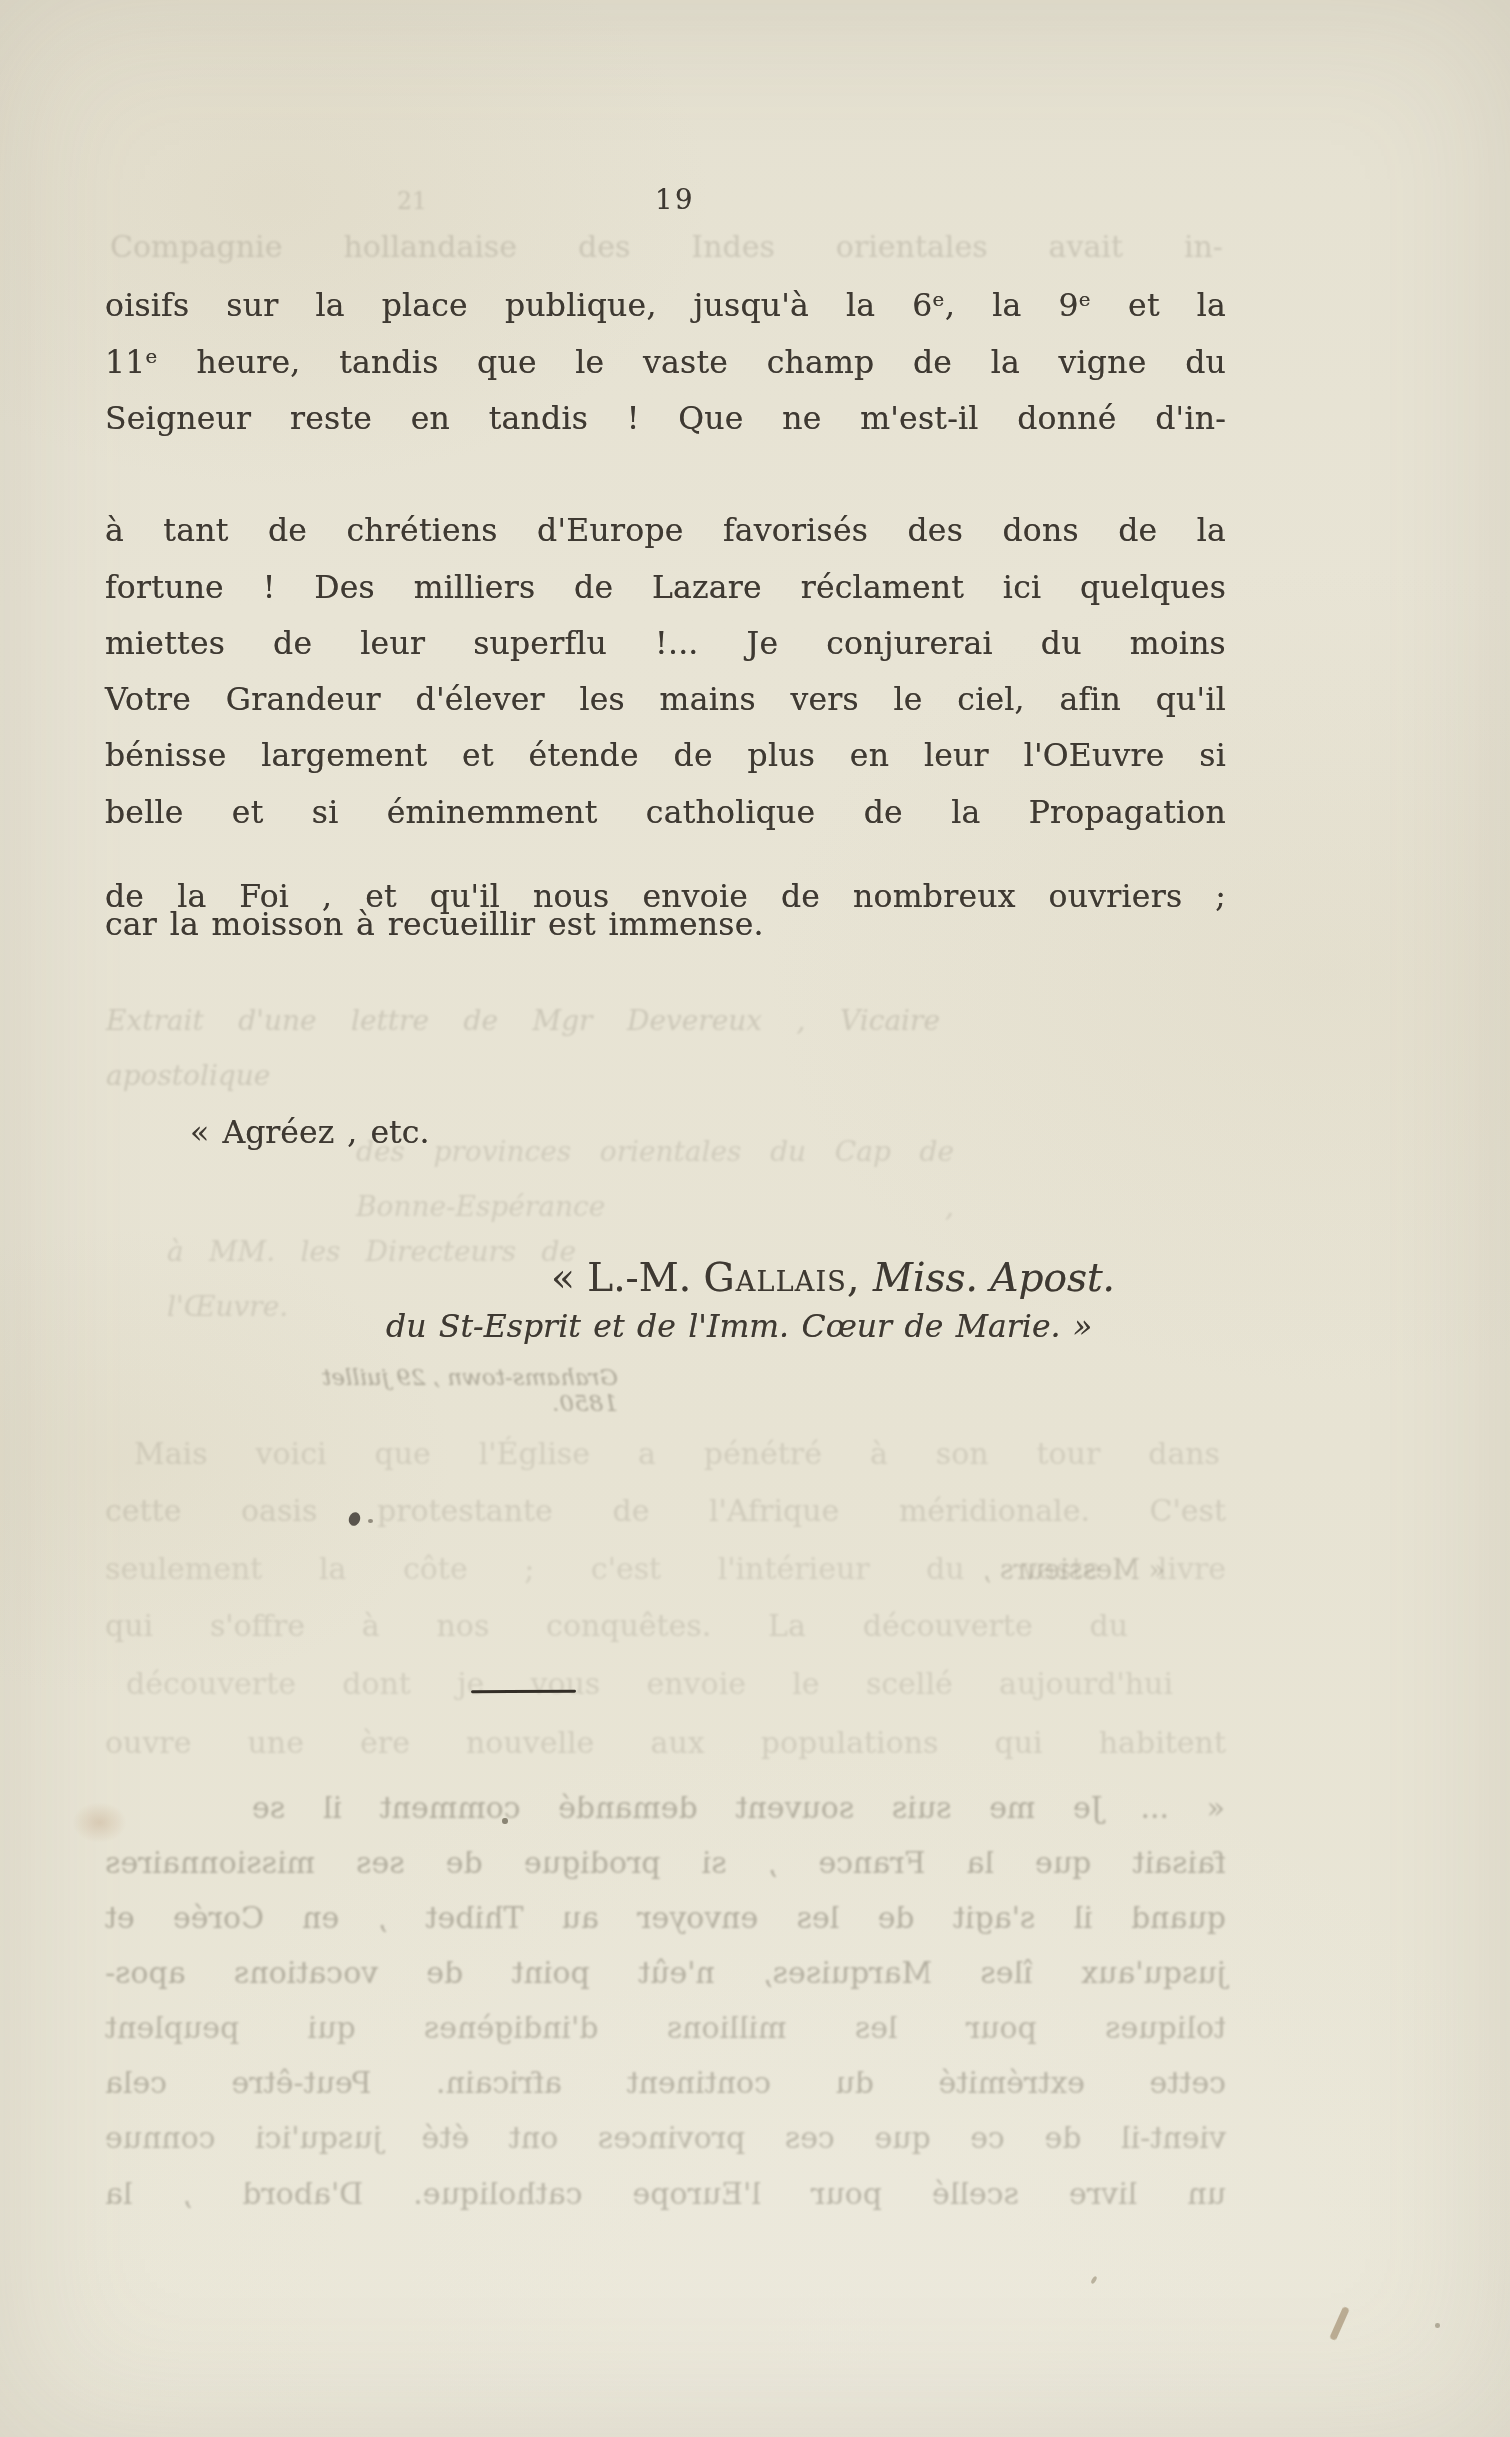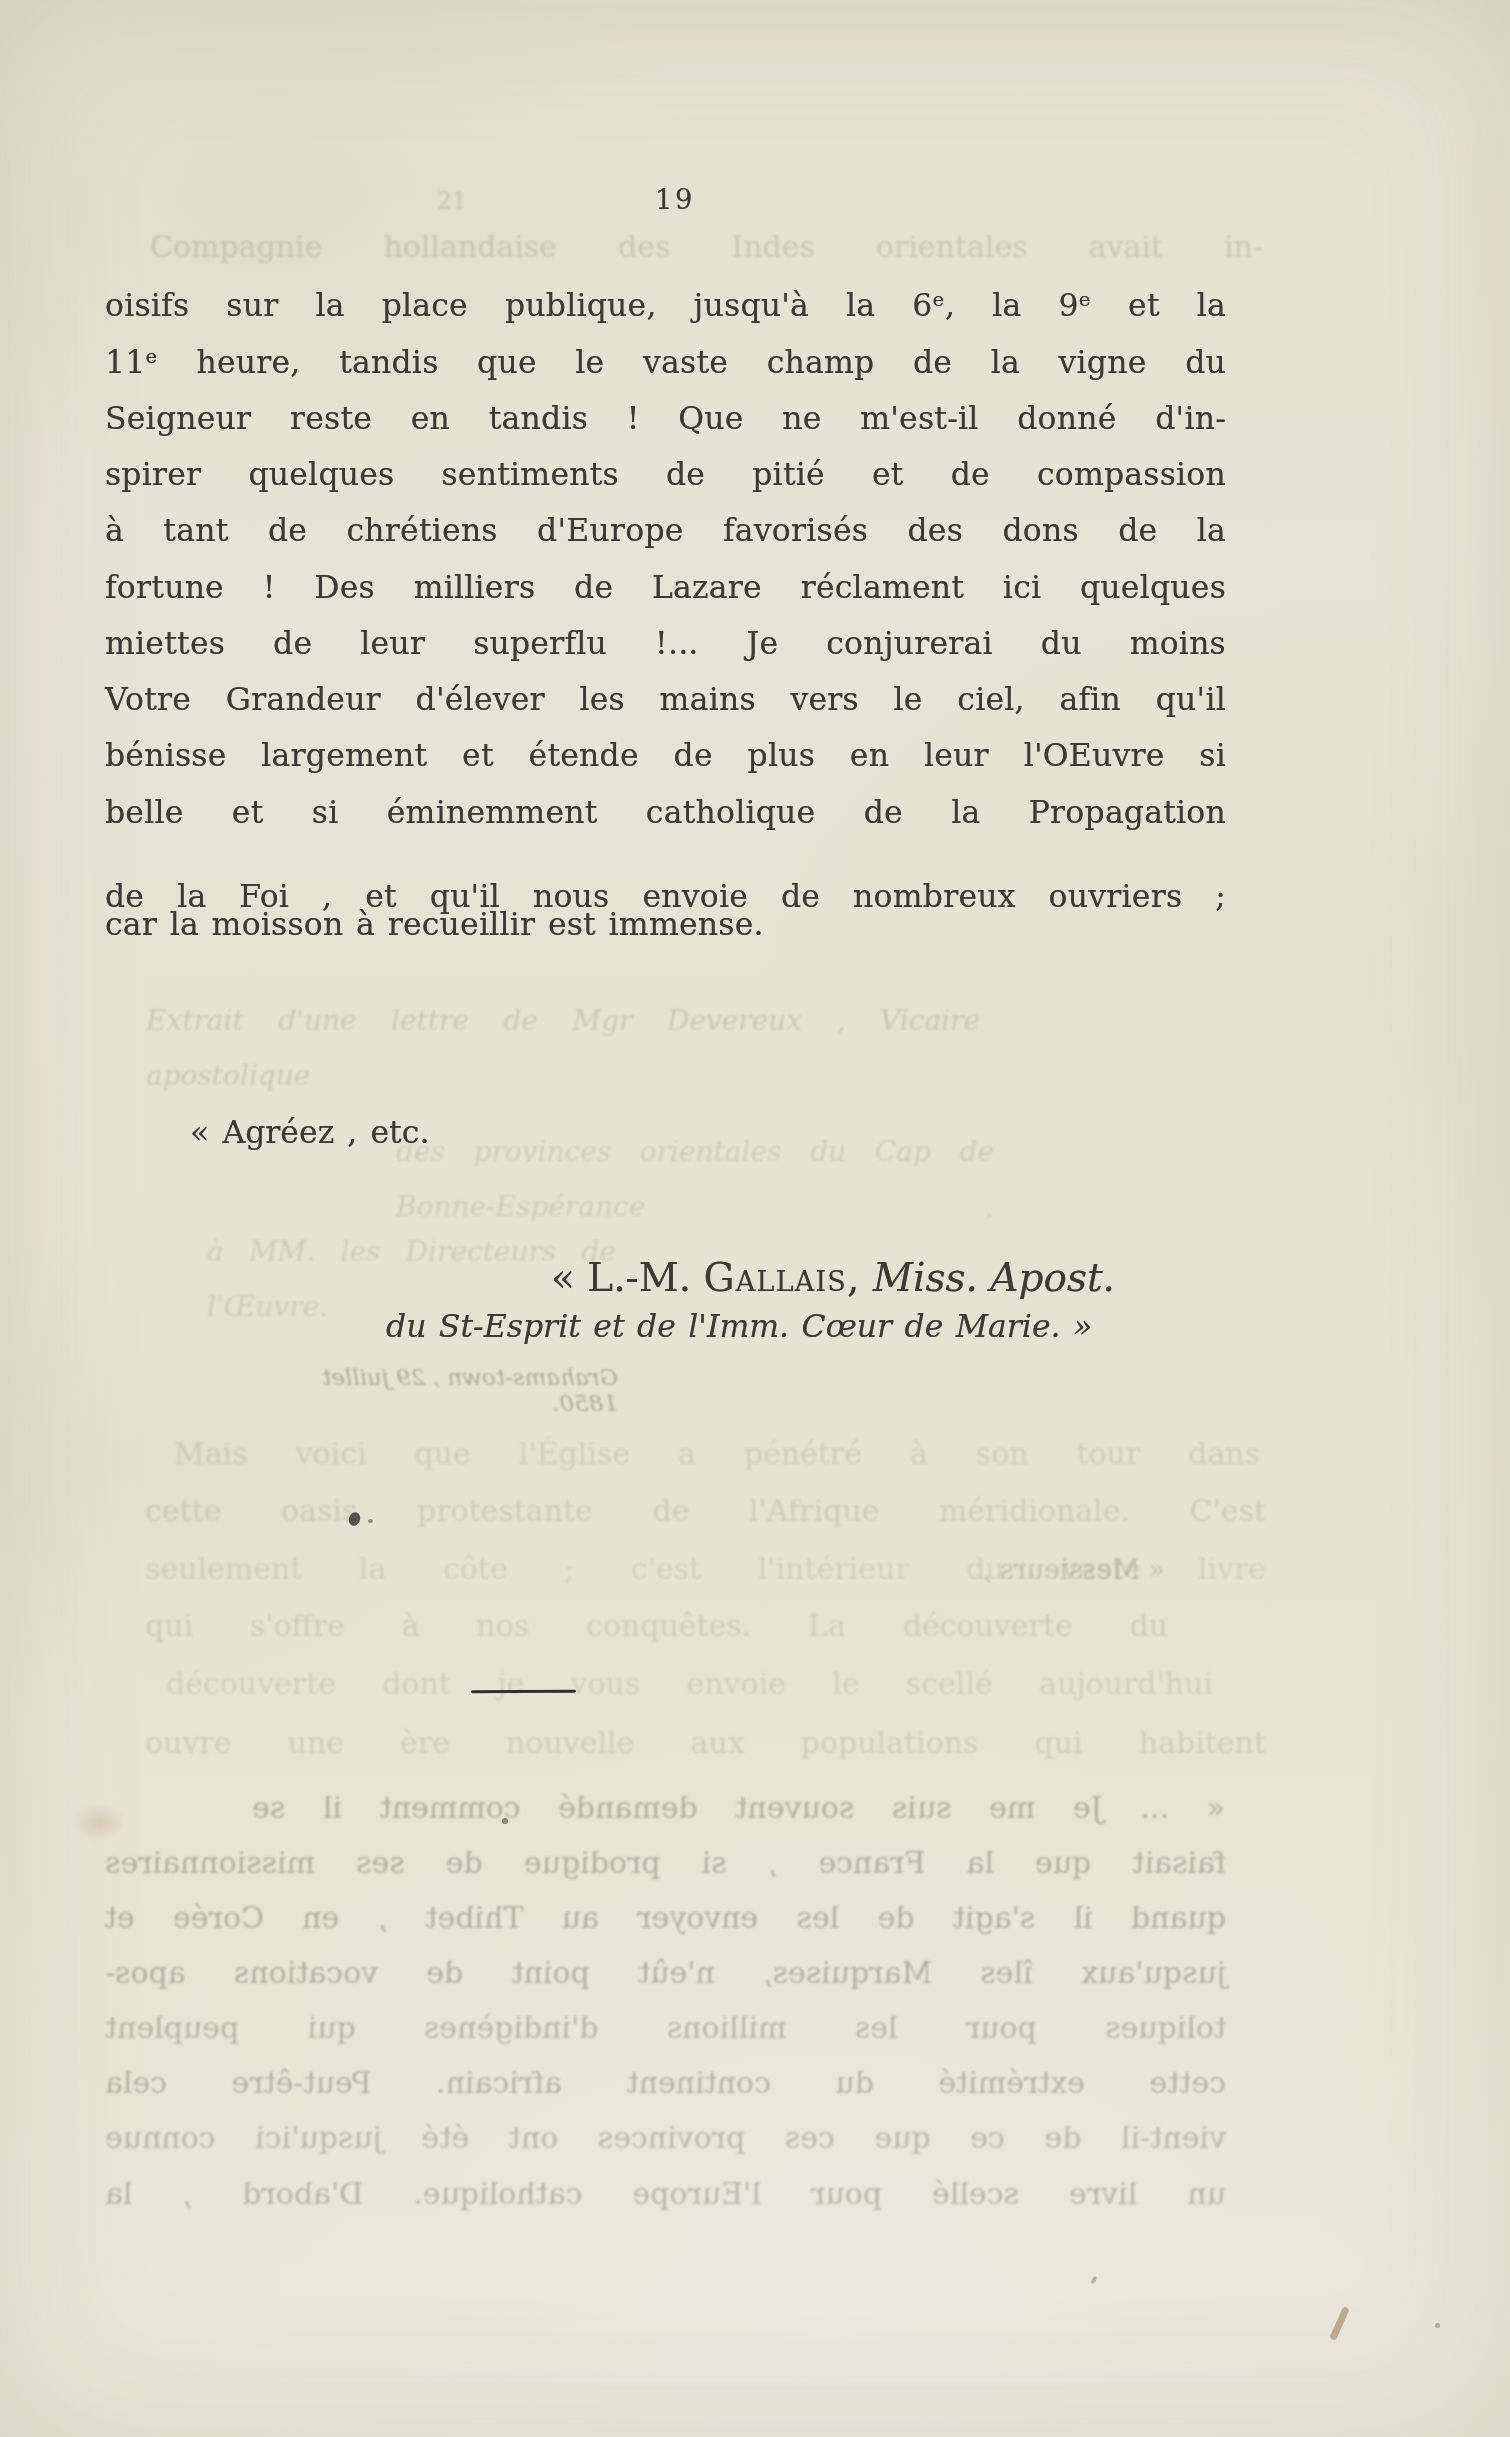--- a/index.html
+++ b/index.html
@@ -17,21 +17,21 @@
   .abs{position:absolute;}
   
   .ink{color:#3e3932;text-shadow:0 0 0.6px rgba(52,46,38,0.55);}
   .mline{left:105px;width:1121px;height:57px;font-size:31.5px;line-height:57px;
          text-align:justify;text-align-last:justify;word-spacing:2.4px;letter-spacing:0.2px;}
   .mline.noj{text-align:left;text-align-last:left;}
   .pagenum{font-size:27.5px;letter-spacing:2.4px;}
   .ital{font-style:italic;}
   .sc{font-variant:small-caps;letter-spacing:1.2px;}
   
-  .ghost{color:#6b6456;opacity:0.21;filter:blur(0.9px);margin-left:40px;}
+  .ghost{color:#6b6456;opacity:0.21;filter:blur(0.9px);}
   .gline{font-size:30px;line-height:55px;text-align:justify;text-align-last:justify;word-spacing:2.4px;}
   
   .mir{transform:scaleX(-1);color:#5e5849;opacity:0.38;filter:blur(0.8px);}
   .mirline{font-size:30px;line-height:55px;text-align:justify;text-align-last:justify;word-spacing:2.4px;}
   .rule{background:#332e27;border-radius:1.6px;transform:rotate(-0.4deg);}
   .blem{border-radius:50%;}
 </style>
 </head>
 <body>
 
@@ -39,21 +39,20 @@
 
   <div class="abs ghost" style="left:397px;top:187px;font-size:23.6px;opacity:0.22;">21</div>
 
   <div class="abs ink pagenum" style="left:655px;top:183px;">19</div>
 
   <div class="abs ghost gline" style="left:110px;top:219px;width:1113px;">Compagnie hollandaise des Indes orientales avait in-</div>
 
   <div class="abs ink mline" style="top:277px;">oisifs sur la place publique, jusqu'à la 6ᵉ, la 9ᵉ et la</div>
   <div class="abs ink mline" style="top:334px;">11ᵉ heure, tandis que le vaste champ de la vigne du</div>
   <div class="abs ink mline" style="top:390px;">Seigneur reste en tandis ! Que ne m'est-il donné d'in-</div>
-  <div class="abs ink mline" style="top:446px;">spirer quelques sentiments de pitié et de compassion</div>
   <div class="abs ink mline" style="top:502px;">à tant de chrétiens d'Europe favorisés des dons de la</div>
   <div class="abs ink mline" style="top:559px;">fortune ! Des milliers de Lazare réclament ici quelques</div>
   <div class="abs ink mline" style="top:615px;">miettes de leur superflu !... Je conjurerai du moins</div>
   <div class="abs ink mline" style="top:671px;">Votre Grandeur d'élever les mains vers le ciel, afin qu'il</div>
   <div class="abs ink mline" style="top:727px;">bénisse largement et étende de plus en leur l'OEuvre si</div>
   <div class="abs ink mline" style="top:784px;">belle et si éminemment catholique de la Propagation</div>
   <div class="abs ink mline" style="top:868px;">de la Foi , et qu'il nous envoie de nombreux ouvriers ;</div>
   <div class="abs ink mline noj" style="top:896px;">car la moisson à recueillir est immense.</div>
 
   <div class="abs ghost gline ital" style="left:106px;top:993px;width:834px;font-size:28px;">Extrait d'une lettre de Mgr Devereux , Vicaire apostolique</div>

